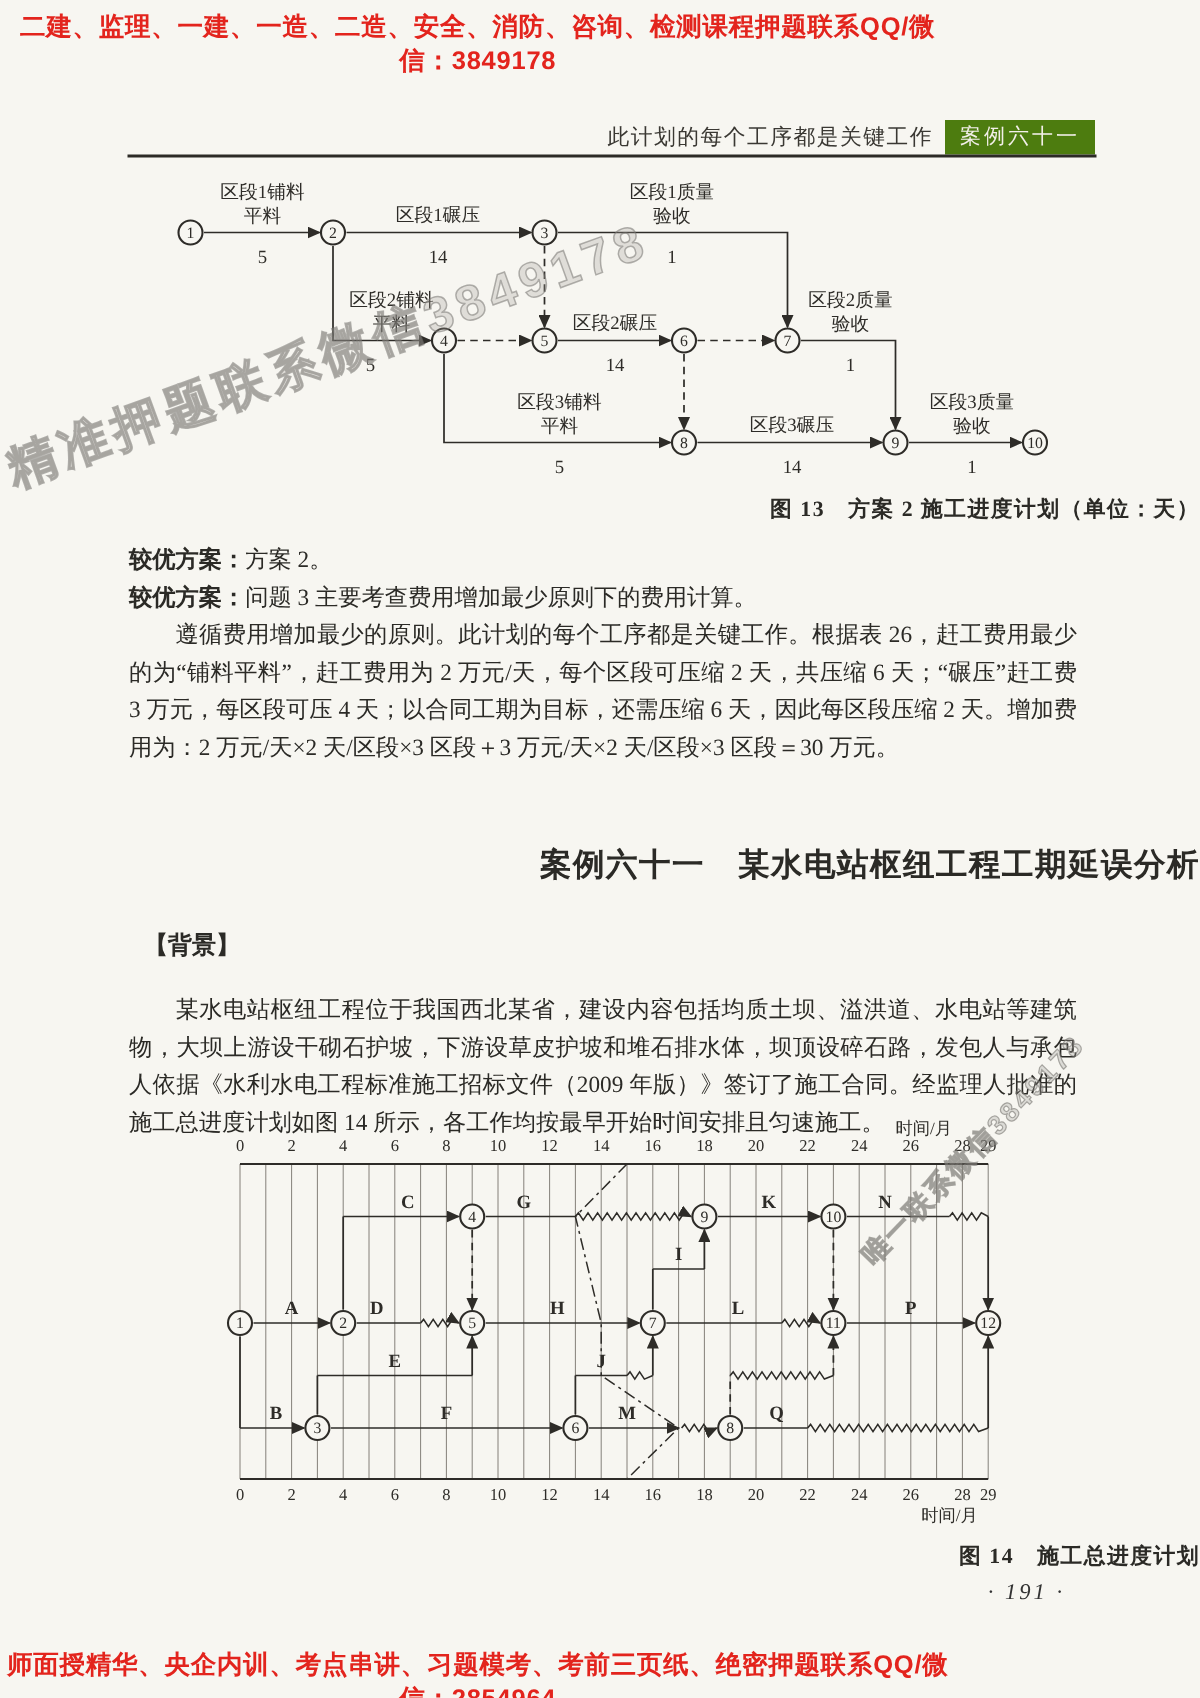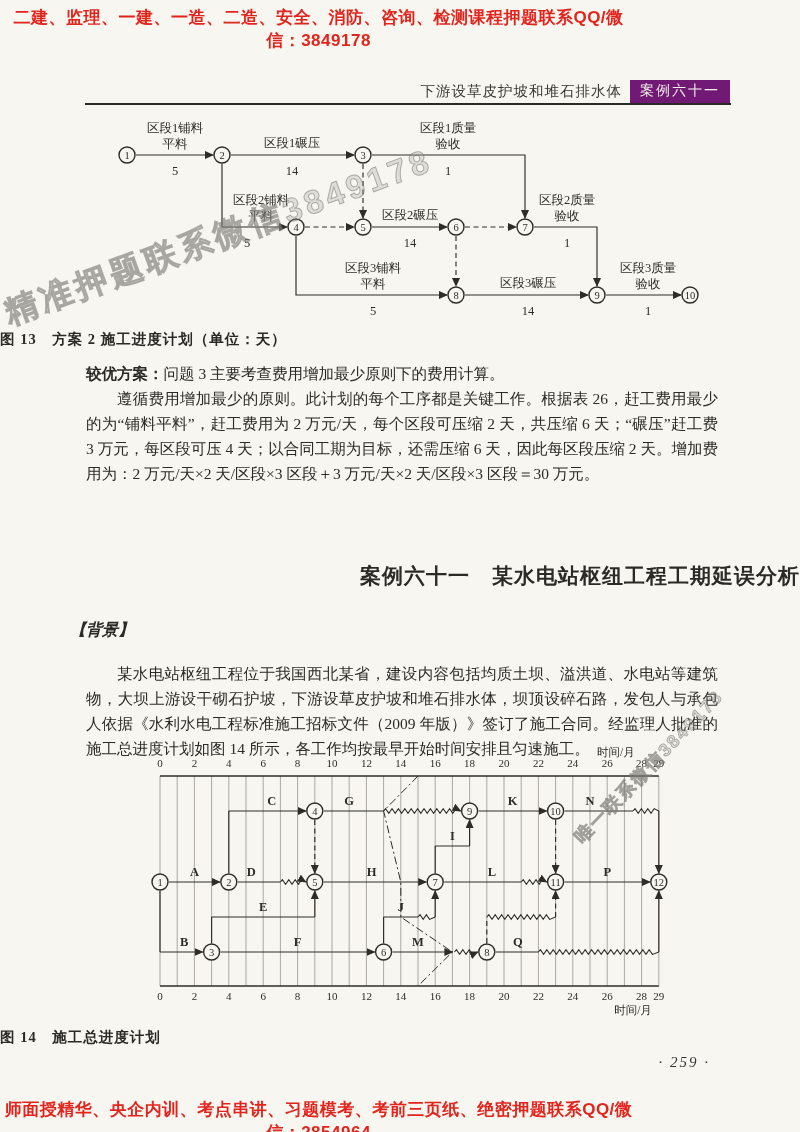--- a/index.html
+++ b/index.html
@@ -4,55 +4,55 @@
 <style>
   html,body{margin:0;padding:0;background:#d8d6d0;}
   .page{position:relative;width:800px;height:1132px;margin:0 auto;background:#f7f6f1;
         font-family:"Liberation Serif","DejaVu Serif",serif;color:#2b2a26;overflow:hidden;}
   .banner{position:absolute;left:0;width:637px;text-align:center;font-family:"Liberation Sans","DejaVu Sans",sans-serif;
           font-weight:bold;font-size:17px;letter-spacing:.5px;}
   .banner.top{top:6px;}
   .banner.bottom{top:1098px;}
   .header-row{position:absolute;top:80px;left:85px;width:645px;height:22px;text-align:right;}
   .header-title{font-size:14.5px;color:#3a3833;letter-spacing:1px;vertical-align:middle;}
-  .header-badge{display:inline-block;margin-left:8px;background:#701a75;color:#f2efe8;font-size:14px;
+  .header-badge{display:inline-block;margin-left:8px;background:#4d7c0f;color:#f2efe8;font-size:14px;
                 padding:2px 10px 3px 10px;letter-spacing:2px;vertical-align:middle;}
   .header-rule{position:absolute;top:103px;left:85px;width:646px;height:2px;background:#2c2a26;}
   svg{position:absolute;}
   #fig13{left:85px;top:112px;}
   #fig14{left:140px;top:746px;}
-  .caption{position:absolute;left:0;width:800px;text-align:left;font-size:14.5px;font-weight:600;letter-spacing:1px;}
+  .caption{position:absolute;left:0;width:800px;text-align:right;font-size:14.5px;font-weight:600;letter-spacing:1px;}
   .cap13{top:330px;}
   .cap14{top:1028px;}
   .textblock{position:absolute;left:86px;width:632px;font-size:15.5px;line-height:25px;text-align:justify;}
   .textblock p{margin:0;}
   .indent{text-indent:2em;}
   #answer-block{top:361px;}
   .section-title{position:absolute;top:562px;left:0;width:800px;text-align:right;
                  font-size:21px;font-weight:700;letter-spacing:1px;}
-  .bg-label{position:absolute;top:620px;left:70px;font-size:16px;font-weight:700;font-style:italic;}
+  .bg-label{position:absolute;top:620px;left:96px;font-size:16px;font-weight:700;}
   #bg-para{top:645px;}
   .page-number{position:absolute;top:1054px;left:580px;width:130px;text-align:right;
                font-style:italic;font-size:15px;letter-spacing:2px;color:#333;}
   .watermark{position:absolute;color:rgba(135,132,128,.5);font-weight:700;white-space:nowrap;
              pointer-events:none;font-family:"Liberation Sans","DejaVu Sans",sans-serif;}
   .wm-left{left:6px;top:292px;font-size:33px;letter-spacing:4px;transform:rotate(-20deg);transform-origin:left center;
            -webkit-text-stroke:1px rgba(120,118,114,.55);color:rgba(160,157,152,.28);}
   .wm-right{left:578px;top:828px;font-size:18px;letter-spacing:2px;transform:rotate(-46deg);transform-origin:left center;
             -webkit-text-stroke:.8px rgba(120,118,114,.6);color:rgba(160,157,152,.3);}
 </style>
 </head>
 <body>
 
 <div class="page">
 
   <div class="banner top" style="color: rgb(227, 36, 29);">二建、监理、一建、一造、二造、安全、消防、咨询、检测课程押题联系QQ/微信：3849178</div>
 
   <div class="header-row">
-    <span class="header-title">下游设草皮护坡和堆石排水体</span><span class="header-badge">案例六十一</span>
+    <span class="header-title">此计划的每个工序都是关键工作</span><span class="header-badge">案例六十一</span>
   </div>
   <div class="header-rule"></div>
 
   <svg id="fig13" width="660" height="216" viewBox="0 0 660 216">
       <defs>
         <marker id="a13" markerWidth="9" markerHeight="8" refX="8" refY="4" orient="auto" markerUnits="userSpaceOnUse">
           <path d="M0,0 L9,4 L0,8 Z" fill="#2e2c28"></path>
         </marker>
       </defs>
       <path d="M51,43 L128,43" fill="none" stroke="#2e2c28" stroke-width="1.15" marker-end="url(#a13)"></path>
@@ -103,20 +103,21 @@
       <text x="288" y="160" text-anchor="middle" font-size="12.5" font-family="&quot;Liberation Serif&quot;,&quot;DejaVu Serif&quot;,serif" fill="#2e2c28" font-weight="normal"><tspan x="288" y="160">区段3铺料</tspan><tspan x="288" y="176">平料</tspan></text>
       <text x="288" y="203" text-anchor="middle" font-size="12.5" font-family="&quot;Liberation Serif&quot;,&quot;DejaVu Serif&quot;,serif" fill="#2e2c28" font-weight="normal">5</text>
       <text x="443" y="175" text-anchor="middle" font-size="12.5" font-family="&quot;Liberation Serif&quot;,&quot;DejaVu Serif&quot;,serif" fill="#2e2c28" font-weight="normal">区段3碾压</text>
       <text x="443" y="203" text-anchor="middle" font-size="12.5" font-family="&quot;Liberation Serif&quot;,&quot;DejaVu Serif&quot;,serif" fill="#2e2c28" font-weight="normal">14</text>
       <text x="563" y="160" text-anchor="middle" font-size="12.5" font-family="&quot;Liberation Serif&quot;,&quot;DejaVu Serif&quot;,serif" fill="#2e2c28" font-weight="normal"><tspan x="563" y="160">区段3质量</tspan><tspan x="563" y="176">验收</tspan></text>
       <text x="563" y="203" text-anchor="middle" font-size="12.5" font-family="&quot;Liberation Serif&quot;,&quot;DejaVu Serif&quot;,serif" fill="#2e2c28" font-weight="normal">1</text>
     </svg>
   <div class="caption cap13">图 13　方案 2 施工进度计划（单位：天）</div>
 
   <div class="textblock" id="answer-block">
+    <p><b>较优方案：</b><span>方案 2。</span></p>
     <p><b>较优方案：</b><span>问题 3 主要考查费用增加最少原则下的费用计算。</span></p>
     <p class="indent">遵循费用增加最少的原则。此计划的每个工序都是关键工作。根据表 26，赶工费用最少的为“铺料平料”，赶工费用为 2 万元/天，每个区段可压缩 2 天，共压缩 6 天；“碾压”赶工费 3 万元，每区段可压 4 天；以合同工期为目标，还需压缩 6 天，因此每区段压缩 2 天。增加费用为：2 万元/天×2 天/区段×3 区段＋3 万元/天×2 天/区段×3 区段＝30 万元。</p>
   </div>
 
   <div class="section-title">案例六十一　某水电站枢纽工程工期延误分析</div>
   <div class="bg-label">【背景】</div>
   <p class="textblock indent" id="bg-para">某水电站枢纽工程位于我国西北某省，建设内容包括均质土坝、溢洪道、水电站等建筑物，大坝上游设干砌石护坡，下游设草皮护坡和堆石排水体，坝顶设碎石路，发包人与承包人依据《水利水电工程标准施工招标文件（2009 年版）》签订了施工合同。经监理人批准的施工总进度计划如图 14 所示，各工作均按最早开始时间安排且匀速施工。</p>
 
   <svg id="fig14" width="540" height="272" viewBox="0 0 540 272">
       <defs>
@@ -265,19 +266,19 @@
       <text x="329.59999999999997" y="68.6" text-anchor="middle" font-size="10.5" font-family="&quot;Liberation Serif&quot;,&quot;DejaVu Serif&quot;,serif" fill="#2e2c28">9</text>
       <circle cx="415.59999999999997" cy="65" r="8" fill="#f7f6f1" stroke="#2e2c28" stroke-width="1.4"></circle>
       <text x="415.59999999999997" y="68.6" text-anchor="middle" font-size="10.5" font-family="&quot;Liberation Serif&quot;,&quot;DejaVu Serif&quot;,serif" fill="#2e2c28">10</text>
       <circle cx="415.59999999999997" cy="136" r="8" fill="#f7f6f1" stroke="#2e2c28" stroke-width="1.4"></circle>
       <text x="415.59999999999997" y="139.6" text-anchor="middle" font-size="10.5" font-family="&quot;Liberation Serif&quot;,&quot;DejaVu Serif&quot;,serif" fill="#2e2c28">11</text>
       <circle cx="518.8" cy="136" r="8" fill="#f7f6f1" stroke="#2e2c28" stroke-width="1.4"></circle>
       <text x="518.8" y="139.6" text-anchor="middle" font-size="10.5" font-family="&quot;Liberation Serif&quot;,&quot;DejaVu Serif&quot;,serif" fill="#2e2c28">12</text>
     </svg>
   <div class="caption cap14">图 14　施工总进度计划</div>
 
-  <div class="page-number">· 259 ·</div>
+  <div class="page-number">· 191 ·</div>
 
   <div class="banner bottom" style="color: rgb(227, 36, 29);">师面授精华、央企内训、考点串讲、习题模考、考前三页纸、绝密押题联系QQ/微信：2854964</div>
 
   <div class="watermark wm-left">精准押题联系微信3849178</div>
   <div class="watermark wm-right">唯一联系微信3849178</div>
 </div>
 
 </body></html>

